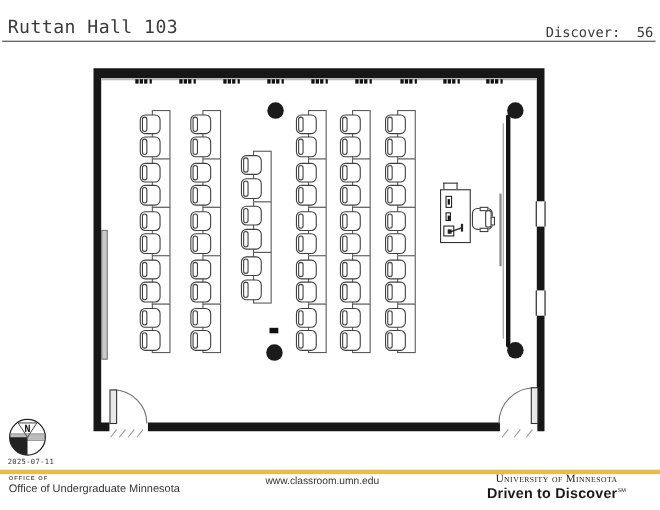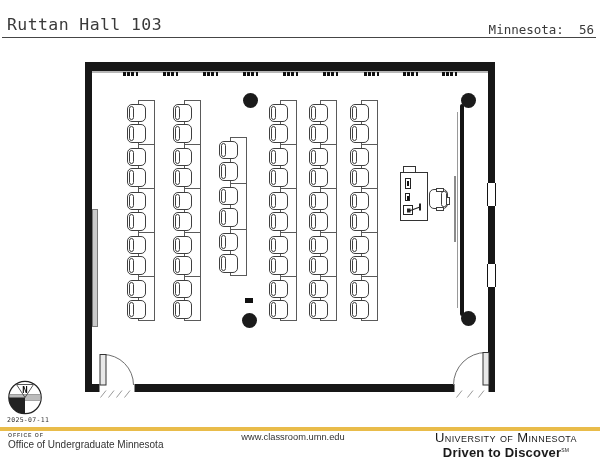--- a/index.html
+++ b/index.html
@@ -42,35 +42,35 @@
   .eq .dot{position:absolute;left:1.5px;top:2px;width:2px;height:5px;background:#111;}
   
   .gold-bar{position:absolute;left:0;top:427px;width:600px;height:4px;}
   .f-left{position:absolute;left:8px;top:432px;color:#3c3c3c;}
   .f-eyebrow{font-size:5.2px;letter-spacing:.9px;color:#5a5a5a;font-weight:700;}
   .f-name{font-size:10.5px;letter-spacing:1.4px;color:#3c3c3c;margin-top:.5px;}
   .f-dept{font-size:10px;color:#333;margin-top:1px;}
   .f-center{position:absolute;left:226px;top:432px;width:134px;text-align:center;
             font-size:9.3px;line-height:11.2px;color:#333;}
   .f-right{position:absolute;left:426px;top:430px;width:160px;text-align:center;color:#1a1a1a;}
-  .f-wordmark{font-family:Liberation Sans, sans-serif;font-variant:small-caps;font-size:13px;
+  .f-wordmark{font-family:Liberation Serif, serif;font-variant:small-caps;font-size:10px;
               letter-spacing:.4px;}
   .f-tagline{font-size:13px;font-weight:700;letter-spacing:.2px;margin-top:0;}
   .f-tagline sup{font-size:5px;font-weight:400;}
   .date-stamp{position:absolute;left:7px;top:416px;font-family:"DejaVu Sans Mono",monospace;
               font-size:6.5px;color:#333;letter-spacing:.3px;}
   svg.overlay{position:absolute;left:0;top:0;pointer-events:none;}
 </style>
 </head>
 <body>
 
 <div class="sheet">
 
   <div class="room-title">Ruttan Hall 103</div>
-  <div class="capacity"><span>Minnesota:</span>&nbsp;&nbsp;<span>56</span></div>
+  <div class="capacity"><span>Discover:</span>&nbsp;&nbsp;<span>56</span></div>
   <div class="header-rule"></div>
 
   <div class="room-wall"></div>
   <div class="wall-shadow"></div>
   <div class="screen-line1"></div>
   <div class="screen-line2"></div>
   <div class="screen-bar"></div>
   <div class="left-board"></div>
 
   <div id="plan-items">

